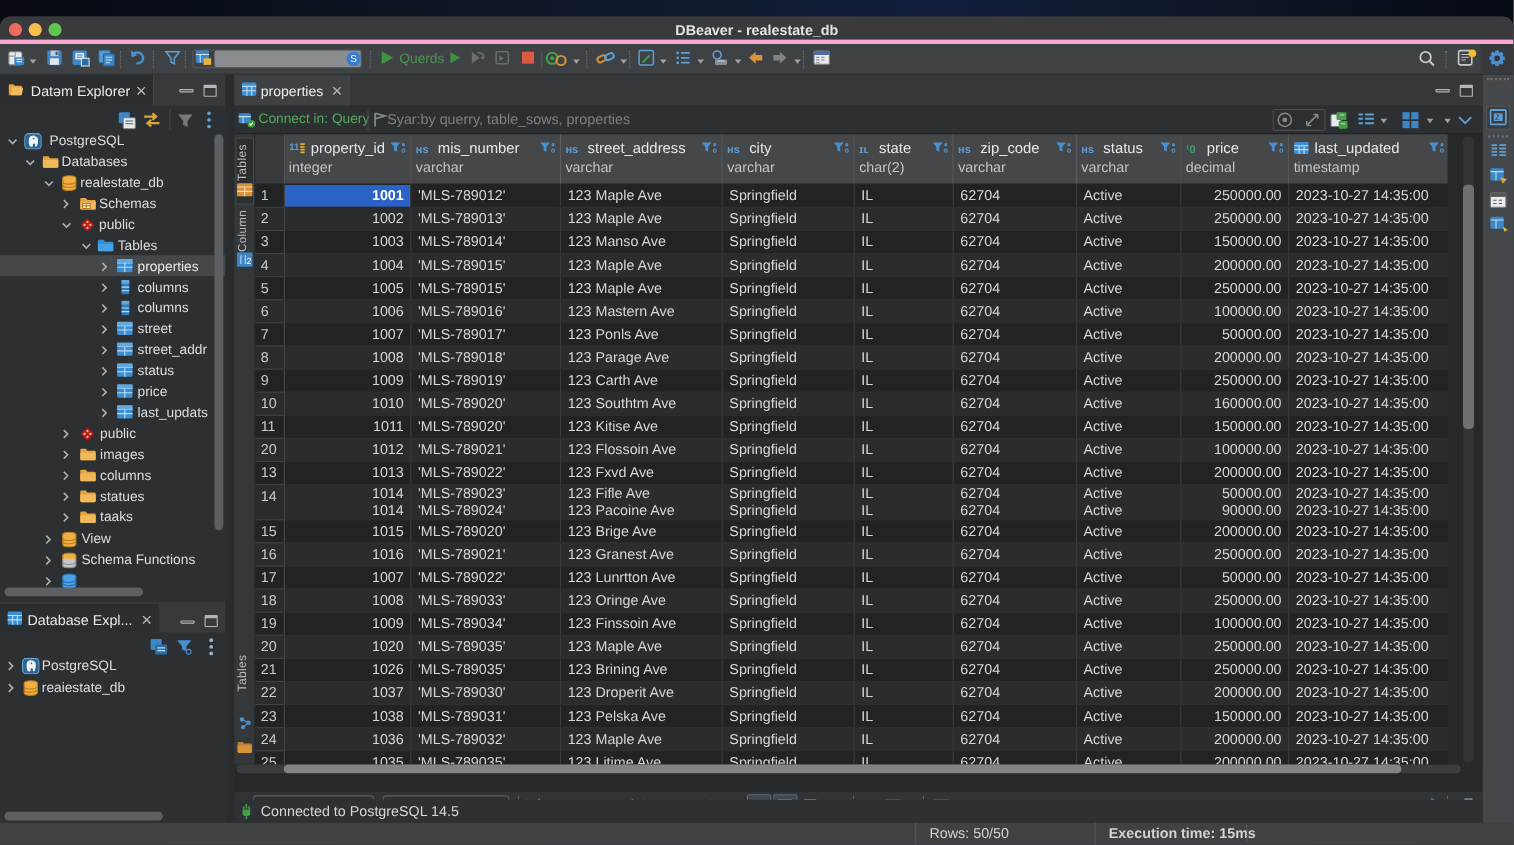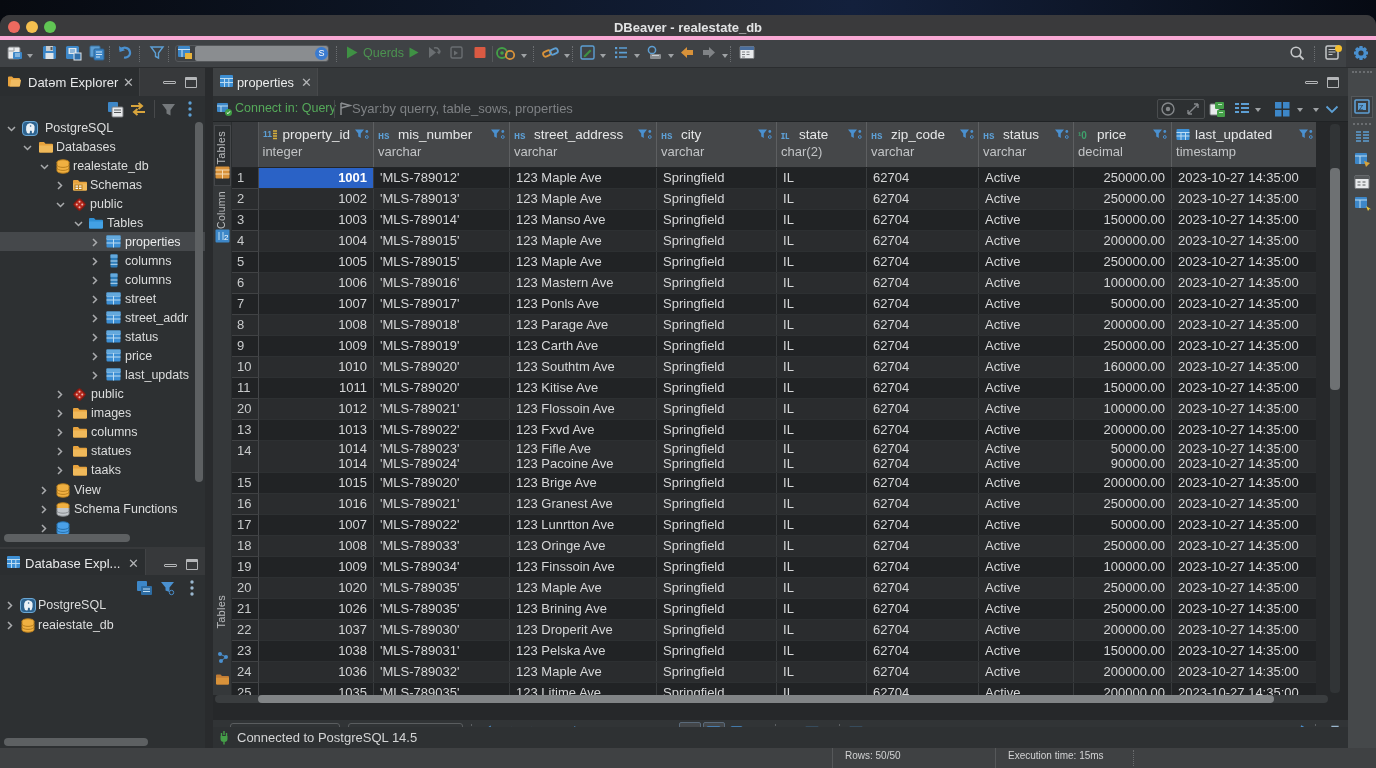--- a/index.html
+++ b/index.html
@@ -24,21 +24,21 @@
   .ti { position:absolute; top:4px; }
   .tsep { position:absolute; top:6px; height:16px; border-left:1px dotted #6b6e71; }
   .dd { position:absolute; width:0; height:0; border-left:3.5px solid transparent;
     border-right:3.5px solid transparent; border-top:4px solid #9fa2a5; top:14px; }
   
   #leftcol { position:absolute; top:53px; left:0; width:205px; height:680px; background:#2d3032; }
   #divider { position:absolute; top:53px; left:205px; width:8px; height:680px; background:#292b2d; }
   #editor { position:absolute; top:53px; left:213px; width:1135px; height:680px; background:#26282a; }
   #rightstrip { position:absolute; top:53px; left:1348px; width:28px; height:680px; background:#45484a; }
   #statusbar { position:absolute; top:733px; left:0; width:1376px; height:20px; background:#3f4143;
-    color:#d2d3d4; font-size:10px; }
+    color:#d2d3d4; font-size:13px; }
   .treeitem { position:absolute; height:19px; line-height:19px; font-size:12.5px; color:#dcdddd;
     white-space:nowrap; }
   .ticon { position:absolute; top:2.5px; }
   
   #gridwrap { position:absolute; left:19px; top:54px; width:1097px; height:573px; overflow:hidden; }
   table { border-collapse:collapse; table-layout:fixed; }
   td,th { overflow:hidden; white-space:nowrap; font-weight:normal; }
   td { font-size:13px; color:#d6d7d8; border-right:1px solid #393c3e; border-bottom:1px solid #2d3032;
     padding:0 6px; height:21px; }
   th { background:#454749; color:#e6e7e8; font-size:13.5px; text-align:left;
@@ -1283,18 +1283,18 @@
       </svg>
     <svg class="abs" style="left:6px;top:128px;" width="18" height="17">
         <rect x="1" y="1" width="12" height="11" rx="1" fill="#3d87c8"></rect>
         <path d="M1 4 h12 M6 4 v8" stroke="#bcdcf2"></path>
         <path d="M12 10 l2 5 l1.5-2 l2 .5 Z" fill="#e8c53d"></path>
       </svg>
   </div>
 
   <div id="statusbar">
     <span style="position:absolute;left:845px;top:2px;">Rows: 50/50</span>
-    <span style="position:absolute;left:1008px;top:2px;">Execution time: 15ms</span>
+    <span style="position:absolute;left:1008px;top:2px;font-weight:bold;">Execution time: 15ms</span>
     <span style="position:absolute;left:832px;top:0;height:20px;border-left:1px solid #56585a;"></span>
     <span style="position:absolute;left:995px;top:0;height:20px;border-left:1px solid #56585a;"></span>
     <span style="position:absolute;left:1133px;top:2px;height:16px;border-left:1px dotted #6a6c6e;"></span>
   </div>
 </div>
 
 </body></html>

